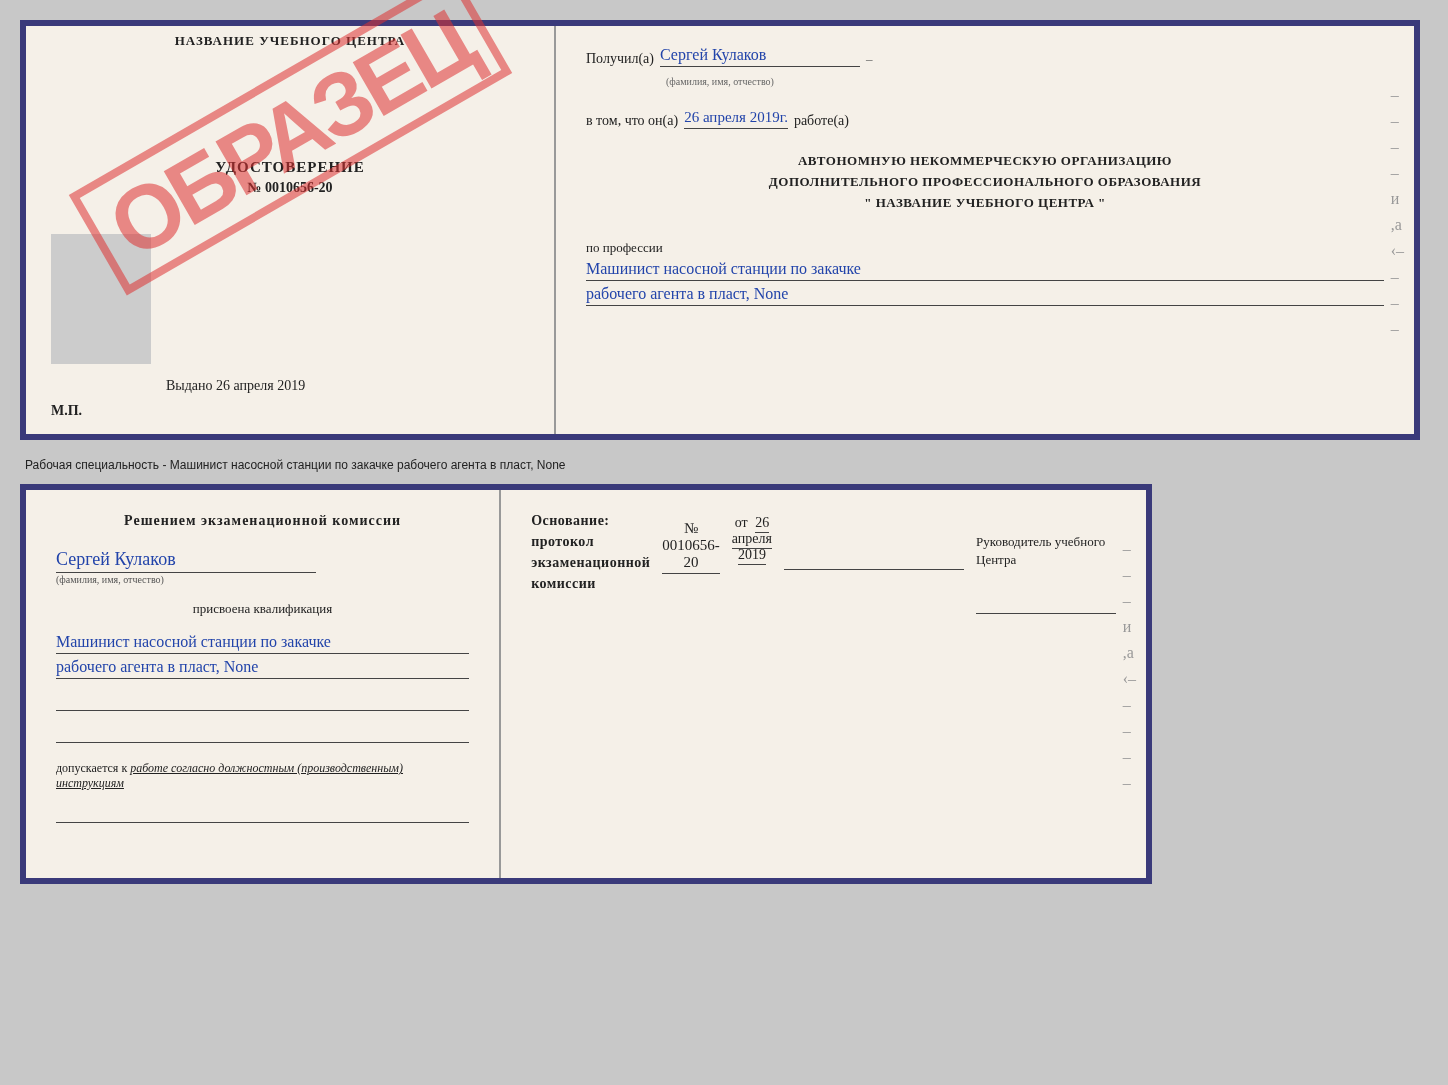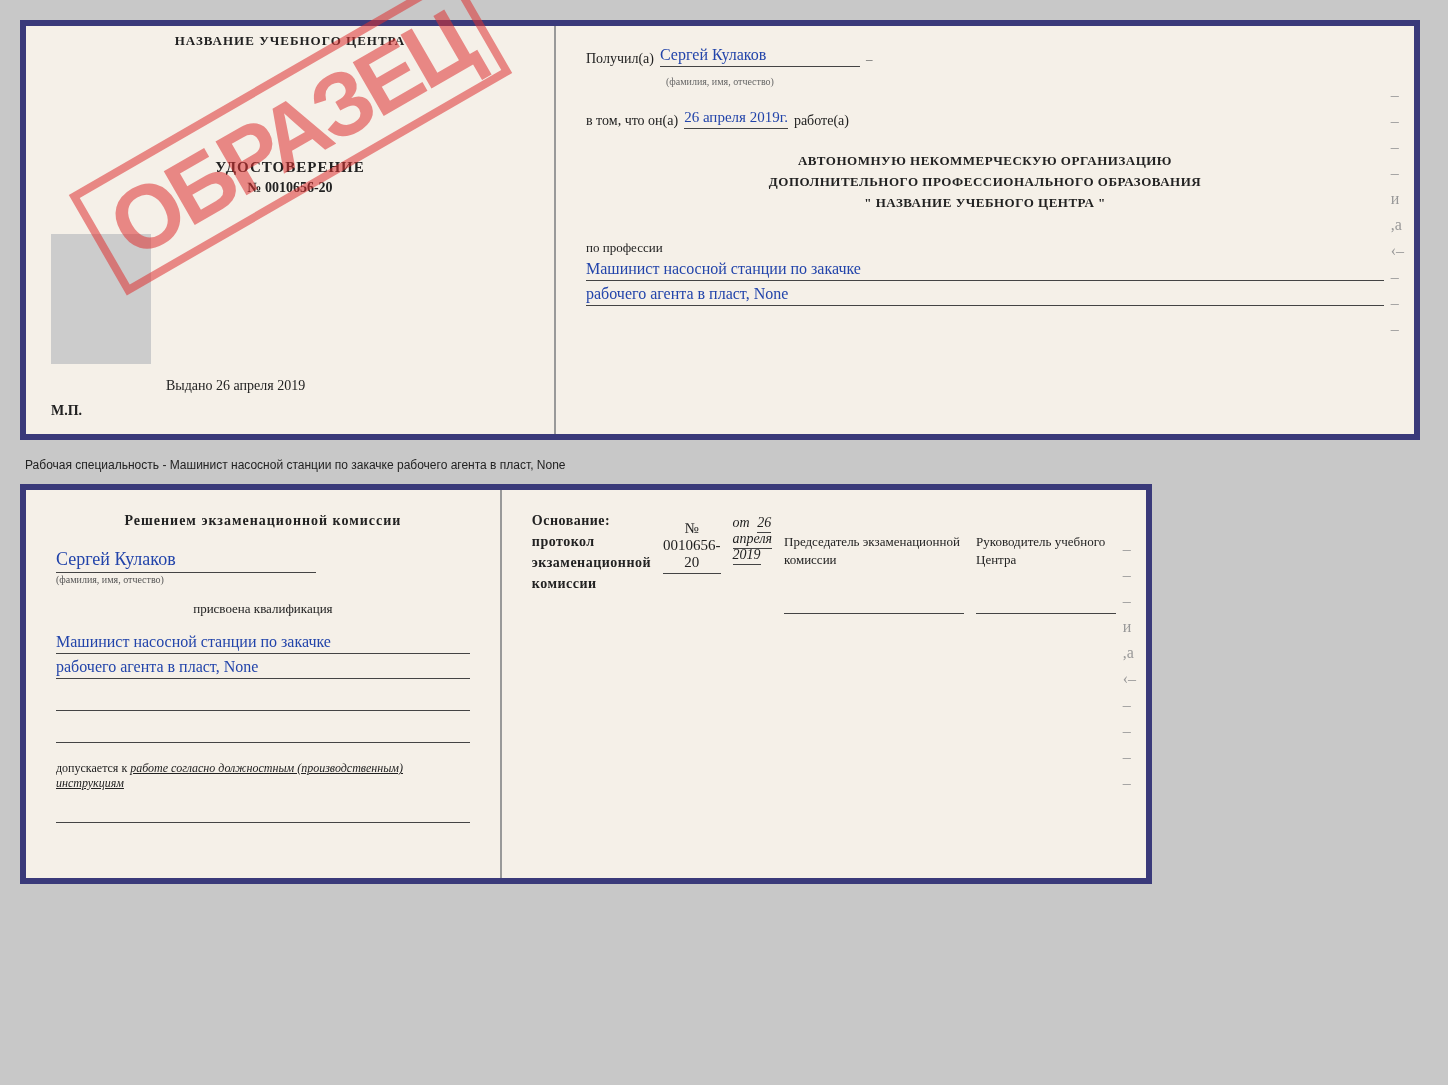--- a/index.html
+++ b/index.html
@@ -446,27 +446,26 @@
       <span class="long-underline"></span>
     </div>
 
     <div class="bottom-right">
       <div class="osnov-text">Основание: протокол экзаменационной комиссии</div>
 
       <div style="text-align: center; margin-top: 10px;">
         <span class="proto-number">№ 0010656-20</span>
       </div>
 
-      <div class="date-line" style="text-align: left; font-style: italic;">
+      <div class="date-line" style="text-align: center;">
         <span>от</span>
         <span style="border-bottom: 1px solid #444; padding-bottom: 2px; margin-left: 4px;">26 апреля 2019</span>
       </div>
 
       <div style="margin-top: 15px;">
-        <div class="rukov-text">Председатель экзаменационной комиссии</div>
         <span class="signature-line"></span>
       </div>
 
       <div style="margin-top: 15px;">
         <div class="rukov-text">Руководитель учебного Центра</div>
         <span class="signature-line" style="min-width: 140px; width: 140px;"></span>
       </div>
 
       <div class="right-dashes">
         <span class="dash-item">–</span>

